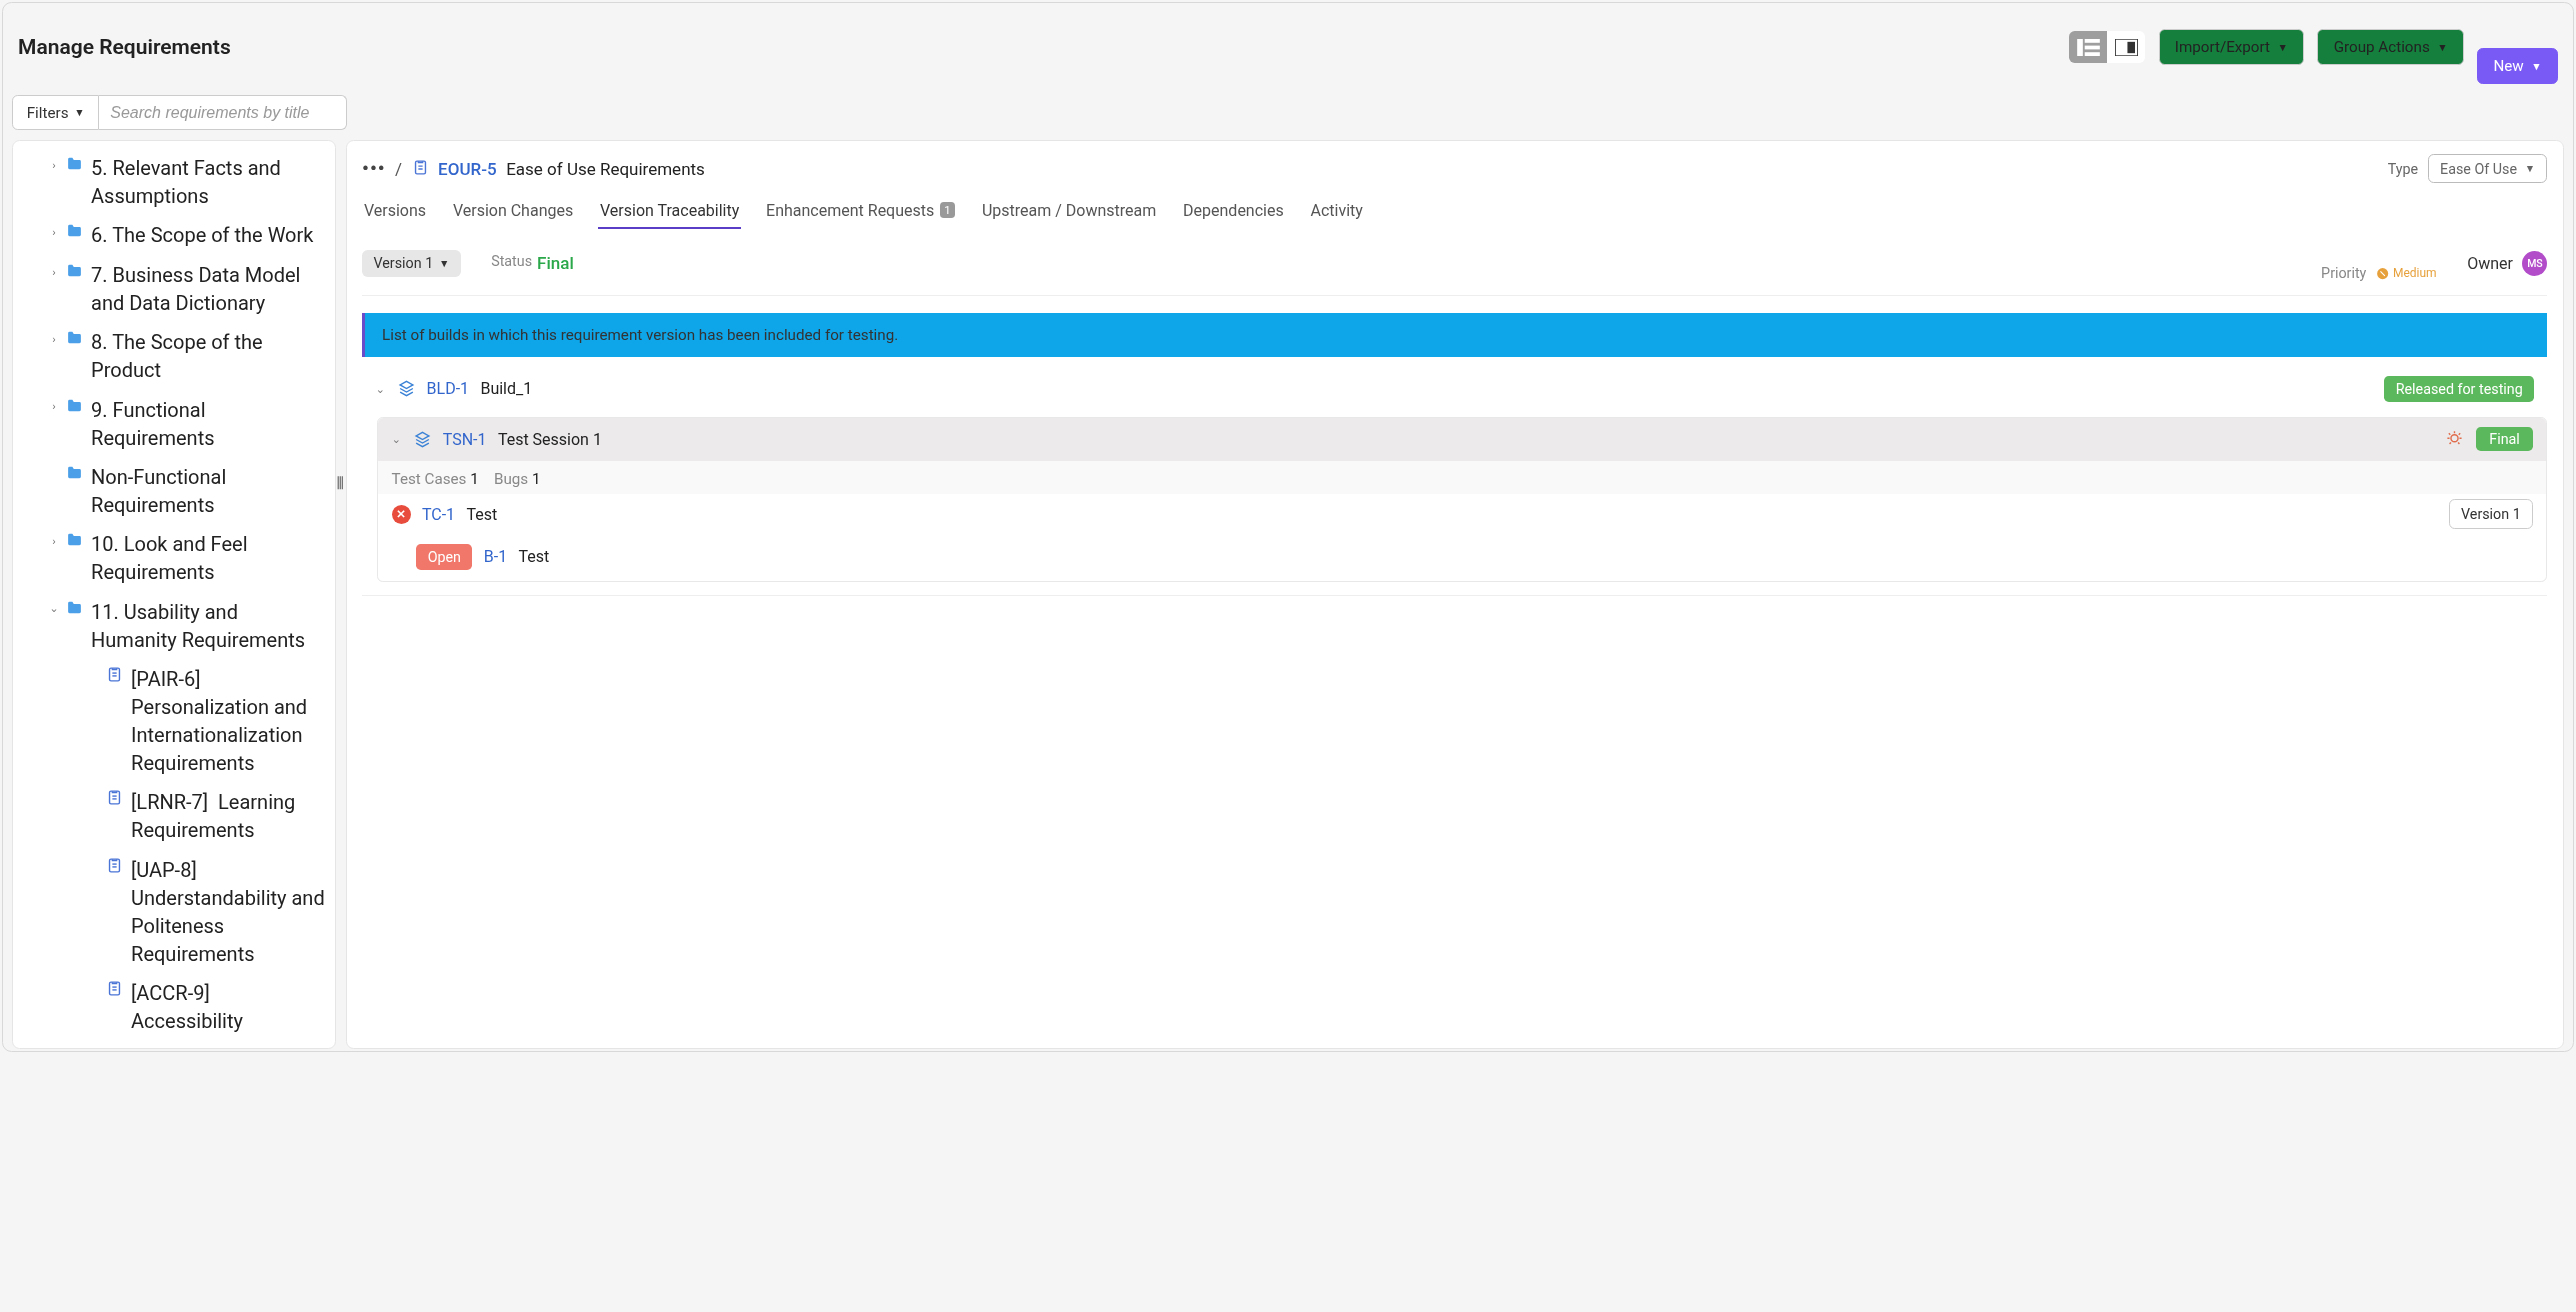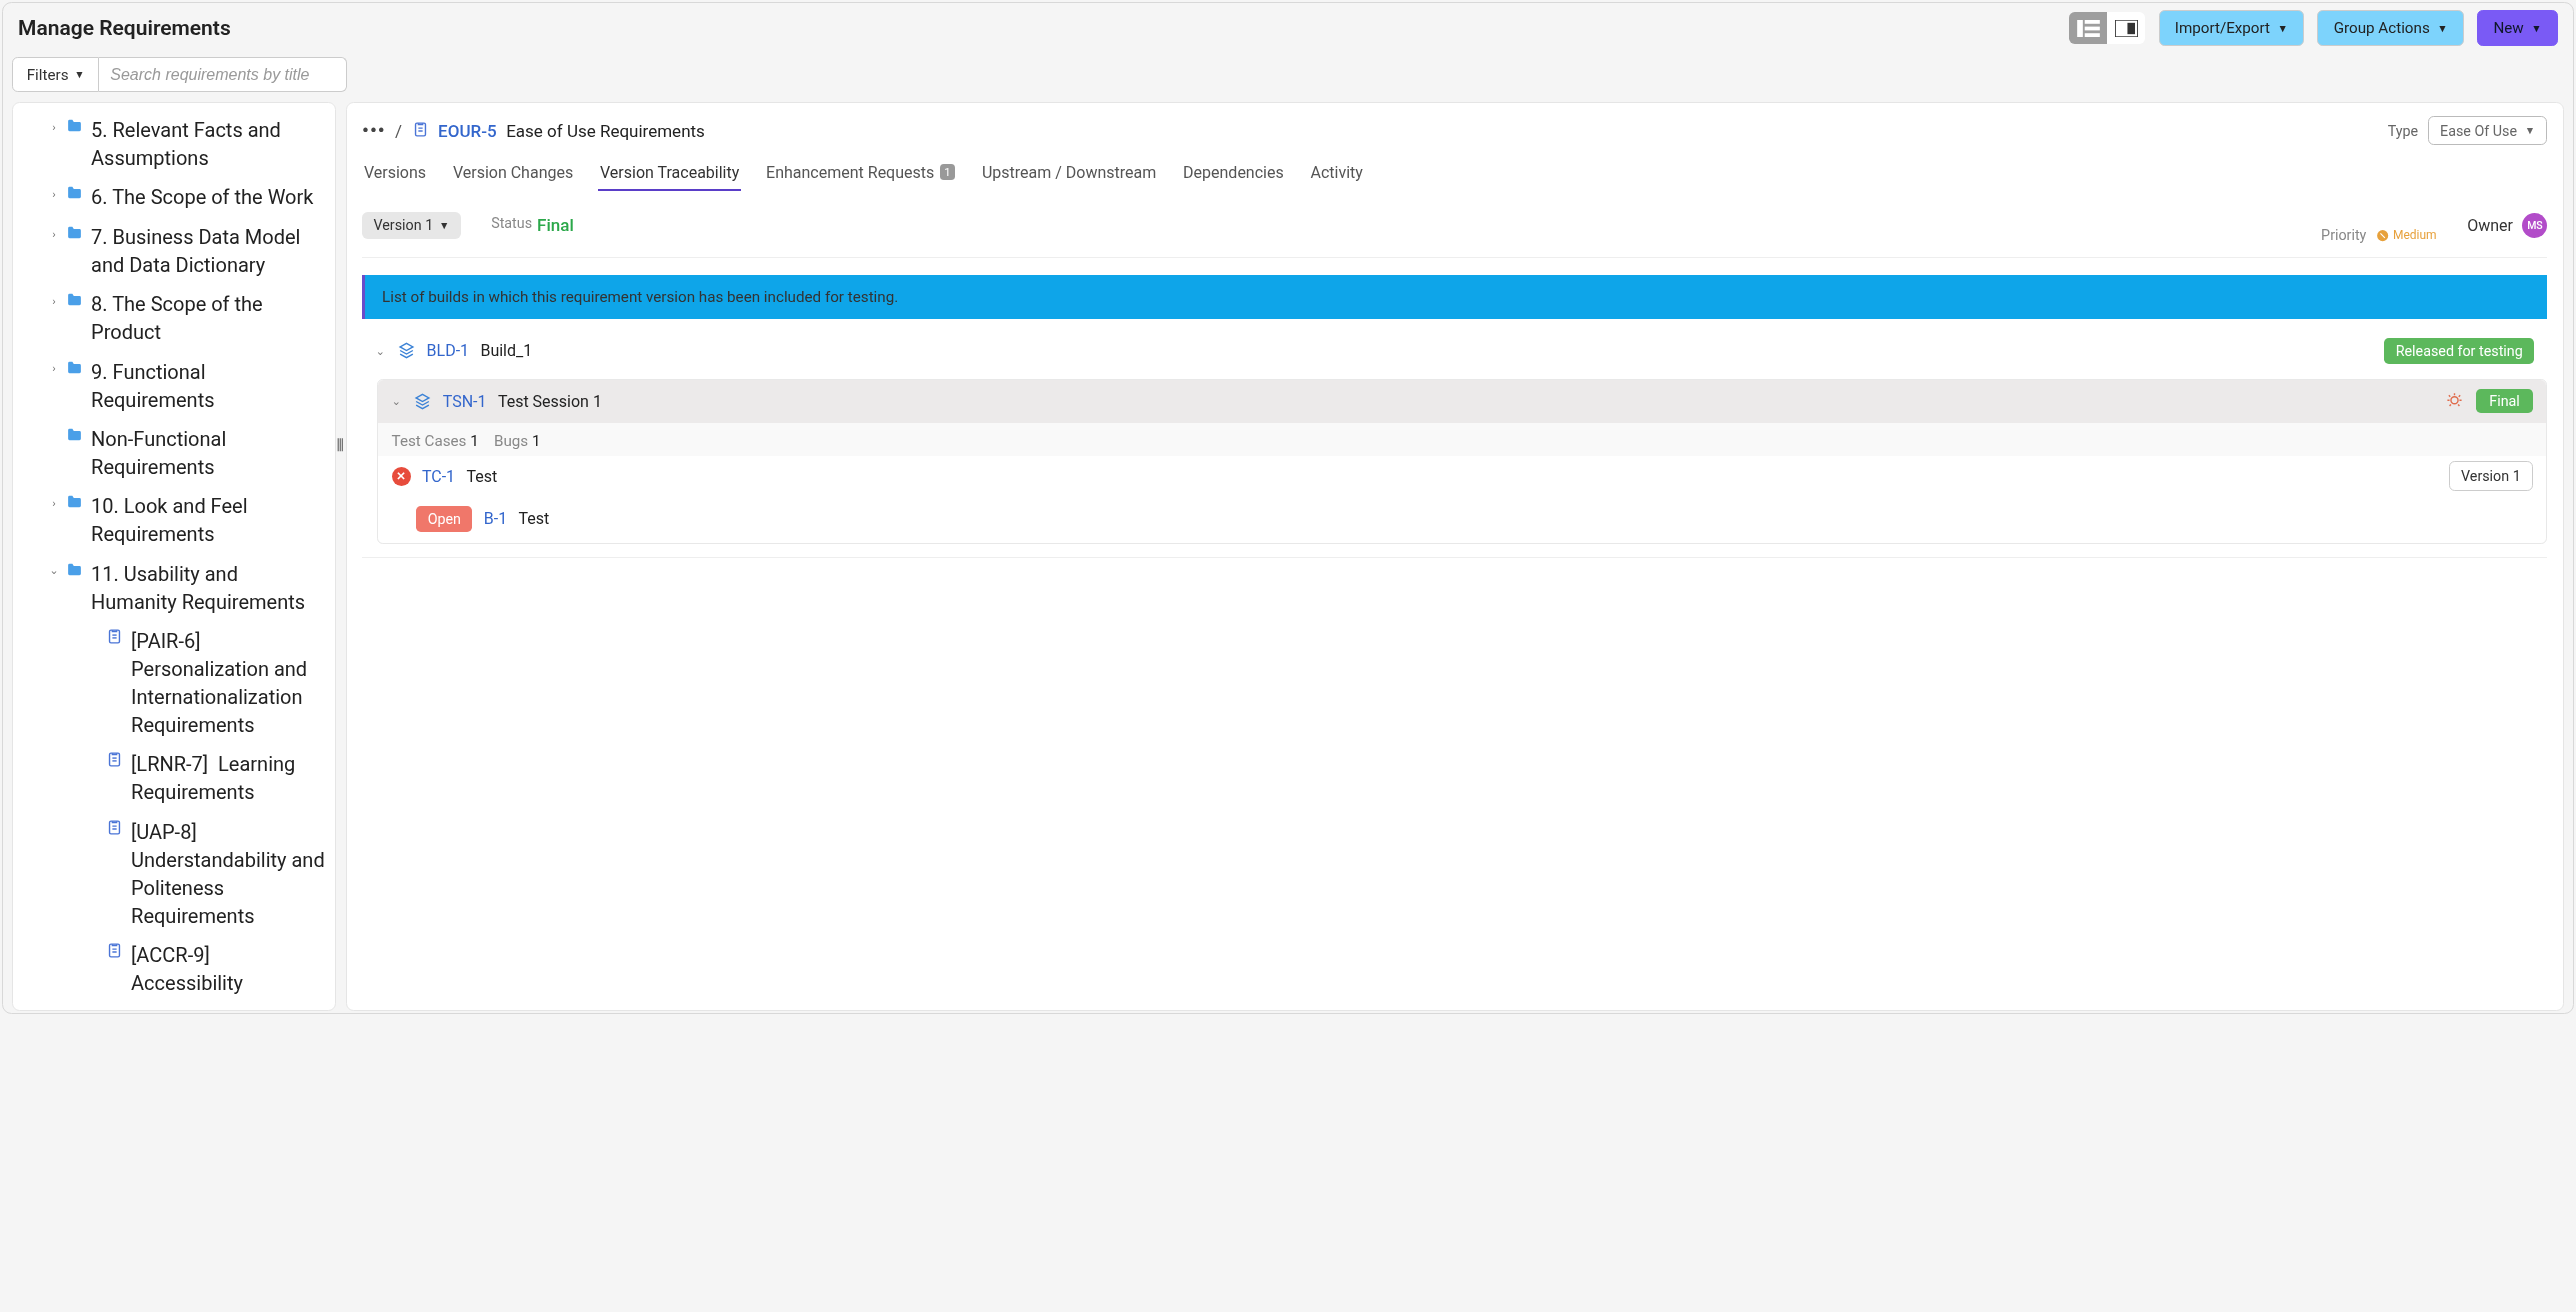--- a/index.html
+++ b/index.html
@@ -39,32 +39,33 @@
     }
     .view-btn {
       width: 38px; height: 32px;
       display: flex; align-items: center; justify-content: center;
       cursor: pointer;
       background: #ffffff;
     }
     .view-btn.active { background: #9e9e9e; color: #fff; }
     .btn {
       border: 1px solid #ccc;
-      background: #7dd3fc;
+      background: #15803d;
       border-radius: 5.7px;
       padding: 7.6px 15.2px;
       font-size: 15.2px;
       color: #222;
       display: flex; align-items: center; gap: 7.6px;
       cursor: pointer;
     }
     .btn-primary {
       background: #7a5af5;
       border-color: #7a5af5;
-      color: #0f172a;
+      color: #ffffff;
+      margin-top: 38px;
     }
     .caret-down { font-size: 10.5px; }
     .filterbar {
       display: flex;
       padding: 3.8px 9.5px 9.5px 9.5px;
     }
     .filter-btn {
       border: 1px solid #ccc; background: #fff;
       border-radius: 5.7px 0 0 5.7px;
       padding: 7.6px 13.3px; font-size: 15.2px;

